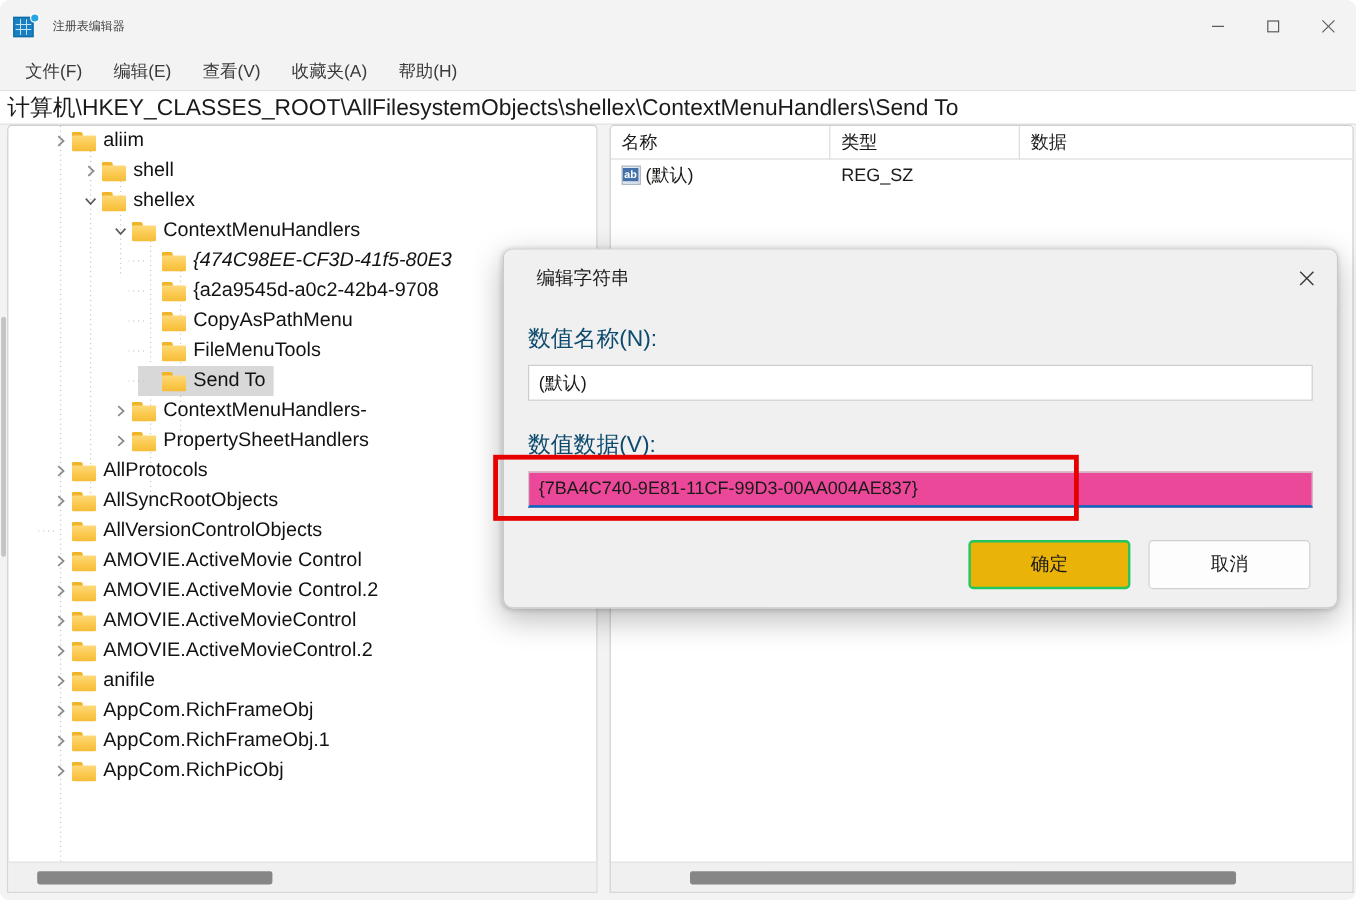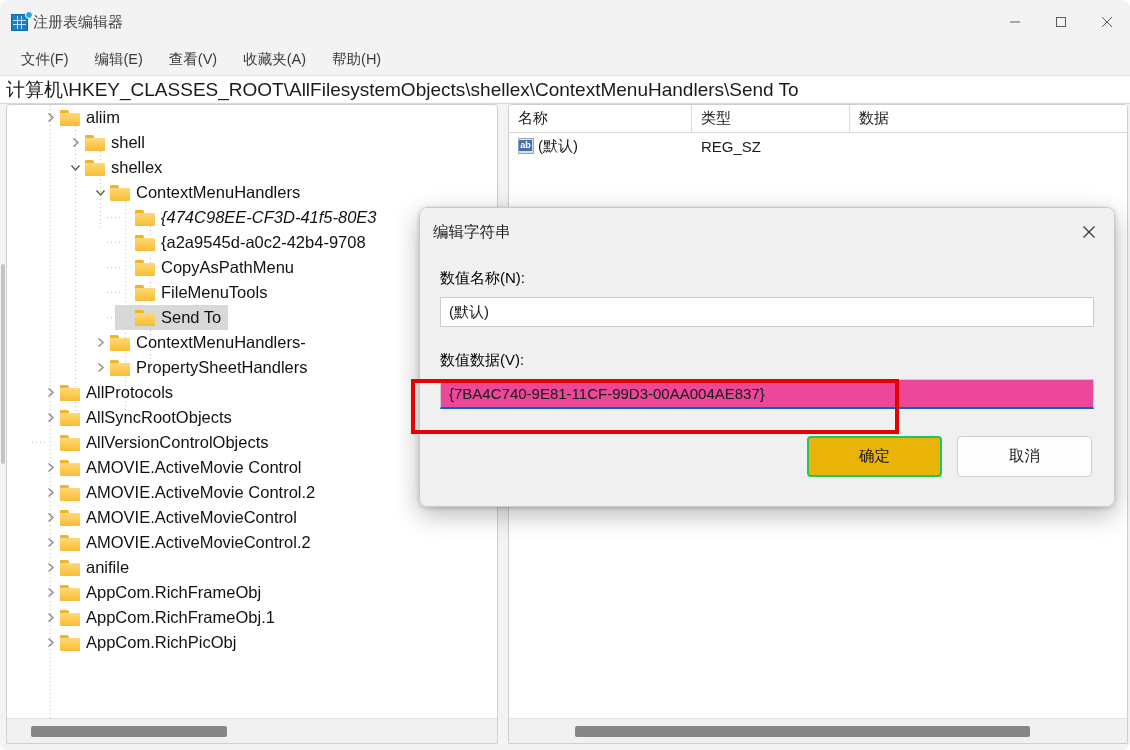--- a/index.html
+++ b/index.html
@@ -43,21 +43,22 @@
     background:
       linear-gradient(to right, transparent 30%, #bfe3f7 30%, #bfe3f7 36%, transparent 36%, transparent 64%, #bfe3f7 64%, #bfe3f7 70%, transparent 70%),
       linear-gradient(to bottom, transparent 30%, #bfe3f7 30%, #bfe3f7 36%, transparent 36%, transparent 64%, #bfe3f7 64%, #bfe3f7 70%, transparent 70%);
   }
   .app-icon .dot {
     position: absolute; right: 0px; top: 0px;
     width: 8px; height: 8px; border-radius: 50%;
     background: #29a4e0; border: 1px solid #ffffff;
   }
   .title-text {
-    font-size: 15px;
+    margin-left: 11px;
+    font-size: 10px;
     color: #444444;
   }
   .winbtns { margin-left: auto; display: flex; height: 44px; }
   .winbtn {
     width: 46px; height: 44px;
     display: flex; align-items: center; justify-content: center;
     color: #5b5b5b;
   }
   .winbtn svg { display: block; }
 
@@ -292,35 +293,35 @@
     border: 1px solid #c9c9c9;
     border-radius: 8px;
     overflow: hidden;
   }
   .dlg-titlebar {
     height: 48px;
     display: flex; align-items: center;
     background: #f0f0f0;
   }
   .dlg-title {
-    margin-left: 13px;
+    margin-left: 27px;
     font-size: 15.5px;
     color: #1a1a1a;
   }
   .dlg-close {
     margin-left: auto;
     width: 46px; height: 40px;
     display: flex; align-items: center; justify-content: center;
     color: #3a3a3a;
     margin-right: 2px;
   }
   .dlg-body { padding: 13px 20px 0 20px; }
   .field-label {
-    font-size: 15px;
-    color: #000000;
+    font-size: 19px;
+    color: #0c4a6e;
     margin-bottom: 9px;
   }
   .field-input {
     height: 30px;
     background: #ffffff;
     border: 1px solid #cccccc;
     display: flex; align-items: center;
     padding-left: 8px;
     font-size: 15px;
     color: #1a1a1a;

